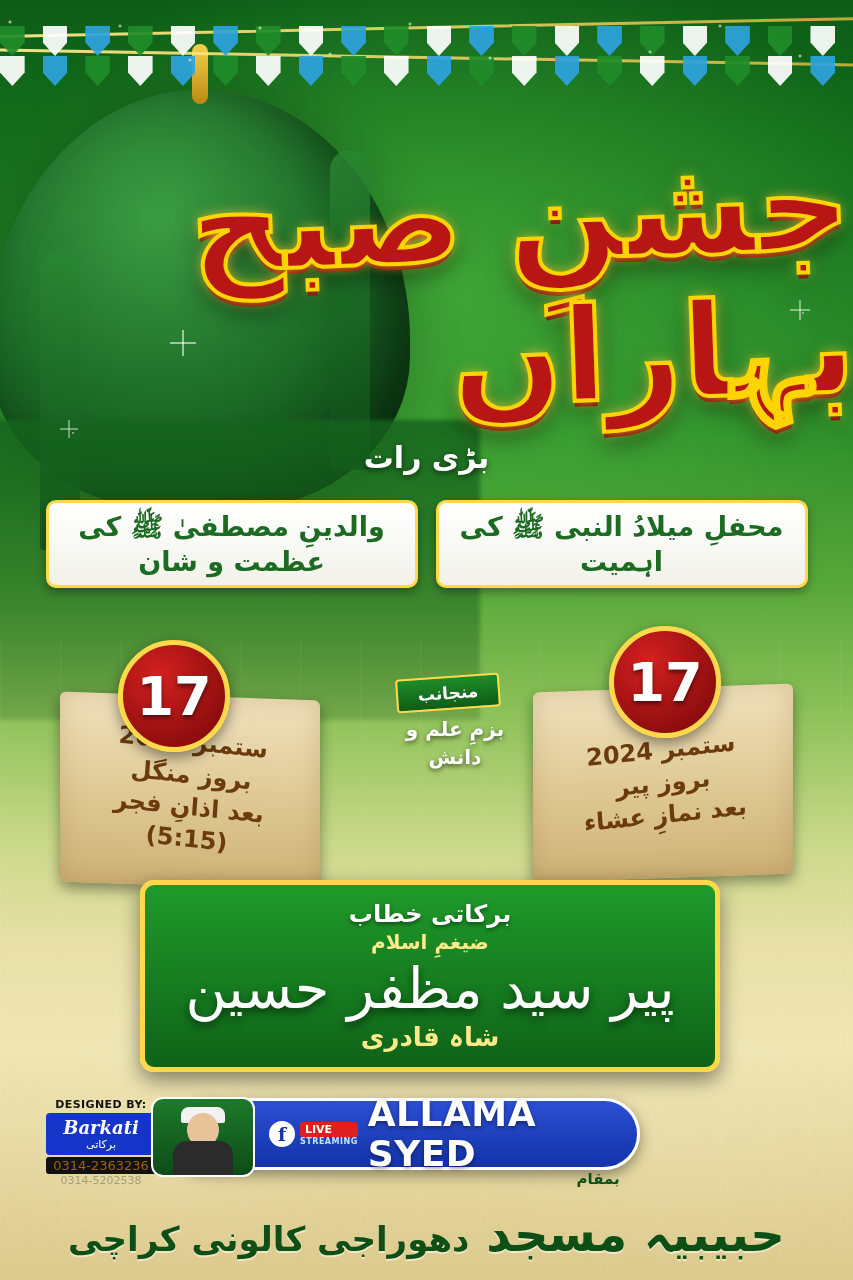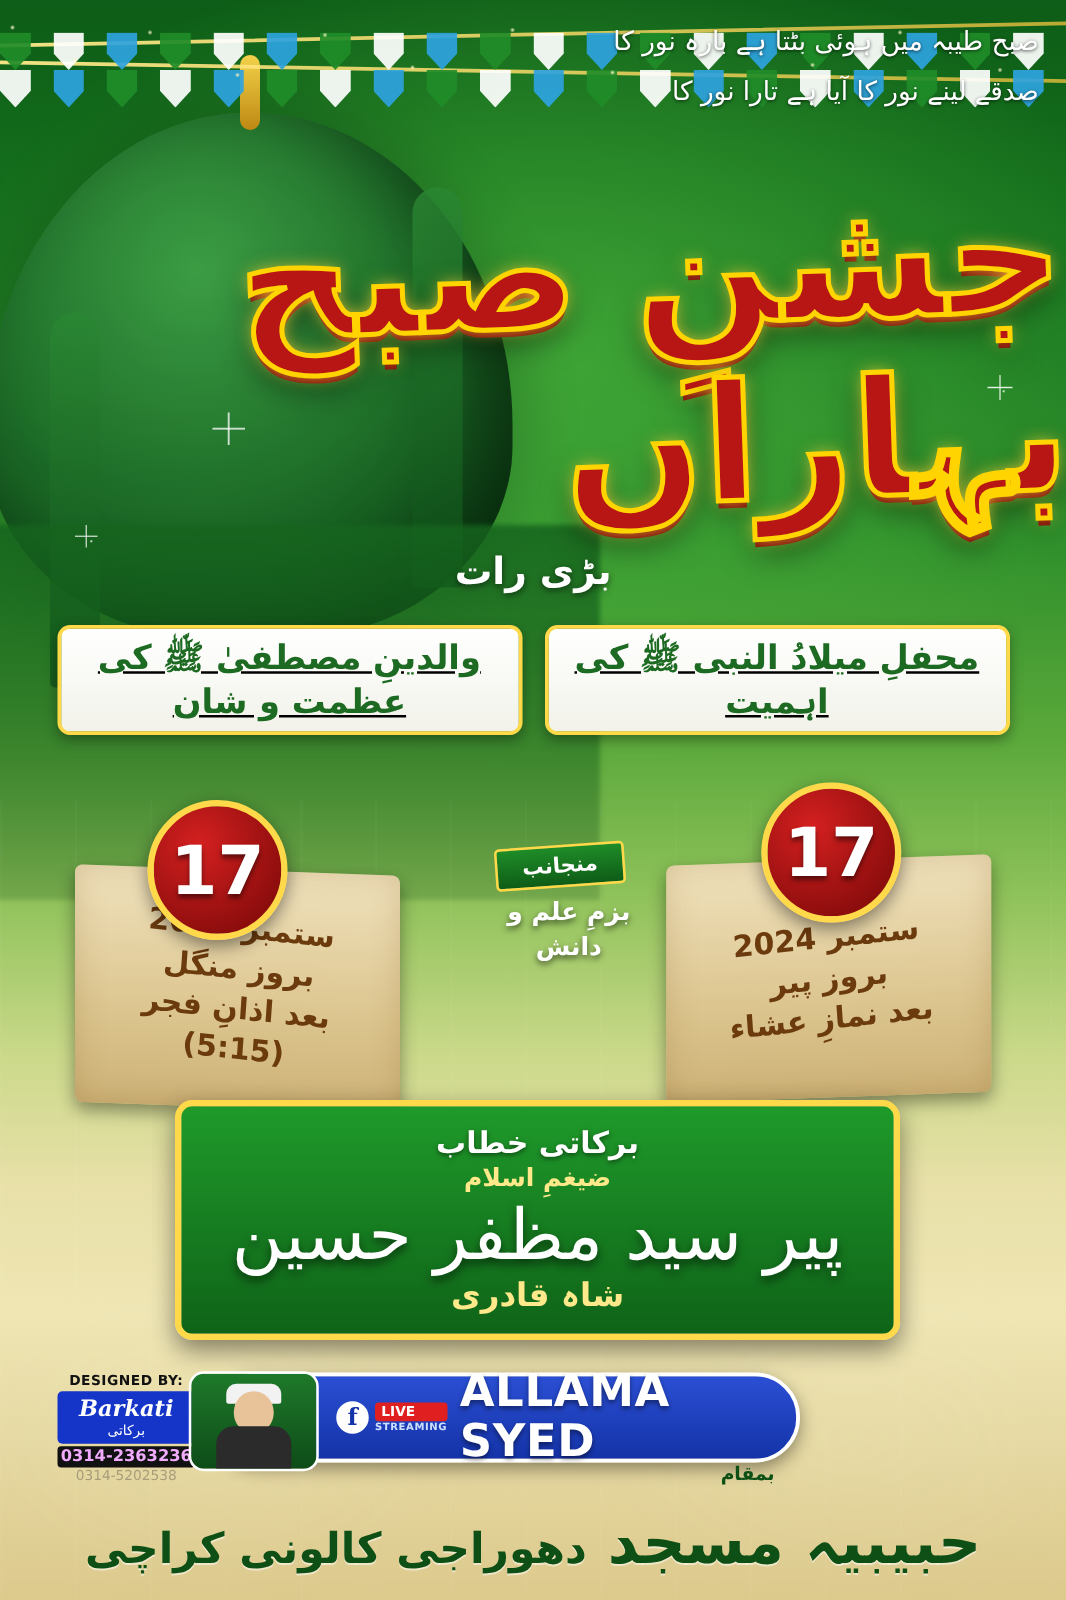--- a/index.html
+++ b/index.html
@@ -127,21 +127,20 @@
   }
   .session-card {
     width: 372px; min-height: 72px;
     background: linear-gradient(180deg, #ffffff, #f2f2ea);
     border: 3px solid #ffd94a;
     border-radius: 10px;
     box-shadow: 0 4px 10px rgba(0,0,0,.35);
     display:flex; align-items:center; justify-content:center;
     direction: rtl;
     padding: 6px 10px;
-    text-decoration: underline;
   }
   .session-card .s-text {
     color:#1d6b22; font-size: 27px; font-weight:bold; text-align:center; line-height:1.3;
   }
   .session-label {
     position:absolute; direction: rtl; color:#ffffff; font-size: 22px; font-weight:bold;
     text-shadow: 0 2px 5px rgba(0,0,0,.6);
   }
   .sl-first { right: 170px; top: 500px; }
   .sl-second { left: 175px; top: 500px; }
@@ -216,21 +215,21 @@
     text-align:center;
   }
   .designer .dlabel { font-size: 11px; font-weight:bold; color:#111; letter-spacing:.4px; }
   .designer .dbox {
     margin-top: 2px; background:#1535c9; border-radius: 4px; padding: 4px 2px;
     color:#fff;
   }
   .designer .dname { font-family:"DejaVu Serif", serif; font-style:italic; font-size: 18px; font-weight:bold; }
   .designer .durdu { font-size: 11px; }
   .designer .dphone {
-    margin-top: 2px; background:#111; color:#f0abfc; font-size: 13px; font-weight:bold;
+    margin-top: 2px; background:#111; color:#a16207; font-size: 13px; font-weight:normal;
     border-radius: 3px; padding: 1px 0;
   }
   .designer .dghost { font-size: 11px; color:#333; opacity:.35; }
 
   
   .livebar {
     position:absolute; left: 170px; top: 1098px; width: 470px; height: 72px;
     background: linear-gradient(180deg,#2b4fd4,#1433a8);
     border: 3px solid #ffffff;
     border-radius: 36px;
@@ -354,24 +353,20 @@
       <div class="flag" style="background:#ffffff"></div>
       <div class="flag" style="background:#2ea3e0"></div>
     </div>
     <div class="lightstrip"></div>
   </div>
 
   <div class="sparkle" style="left:170px; top:330px;"></div>
   <div class="sparkle" style="left:60px; top:420px; width:18px; height:18px;"></div>
   <div class="sparkle" style="left:790px; top:300px; width:20px; height:20px;"></div>
 
-  <div class="couplet">
-    <div>صبح طیبہ میں ہوئی بٹتا ہے بارہ نور کا</div>
-    <div>صدقے لینے نور کا آیا ہے تارا نور کا</div>
-  </div>
 
   <div class="title-wrap">
     <div class="title">جشنِ صبح بہاراں</div>
   </div>
 
   <div class="night-line">بڑی رات</div>
 
   <div class="session-label sl-first">پہلی نشست</div>
   <div class="session-label sl-second">دوسری نشست</div>
   <div class="sessions">

